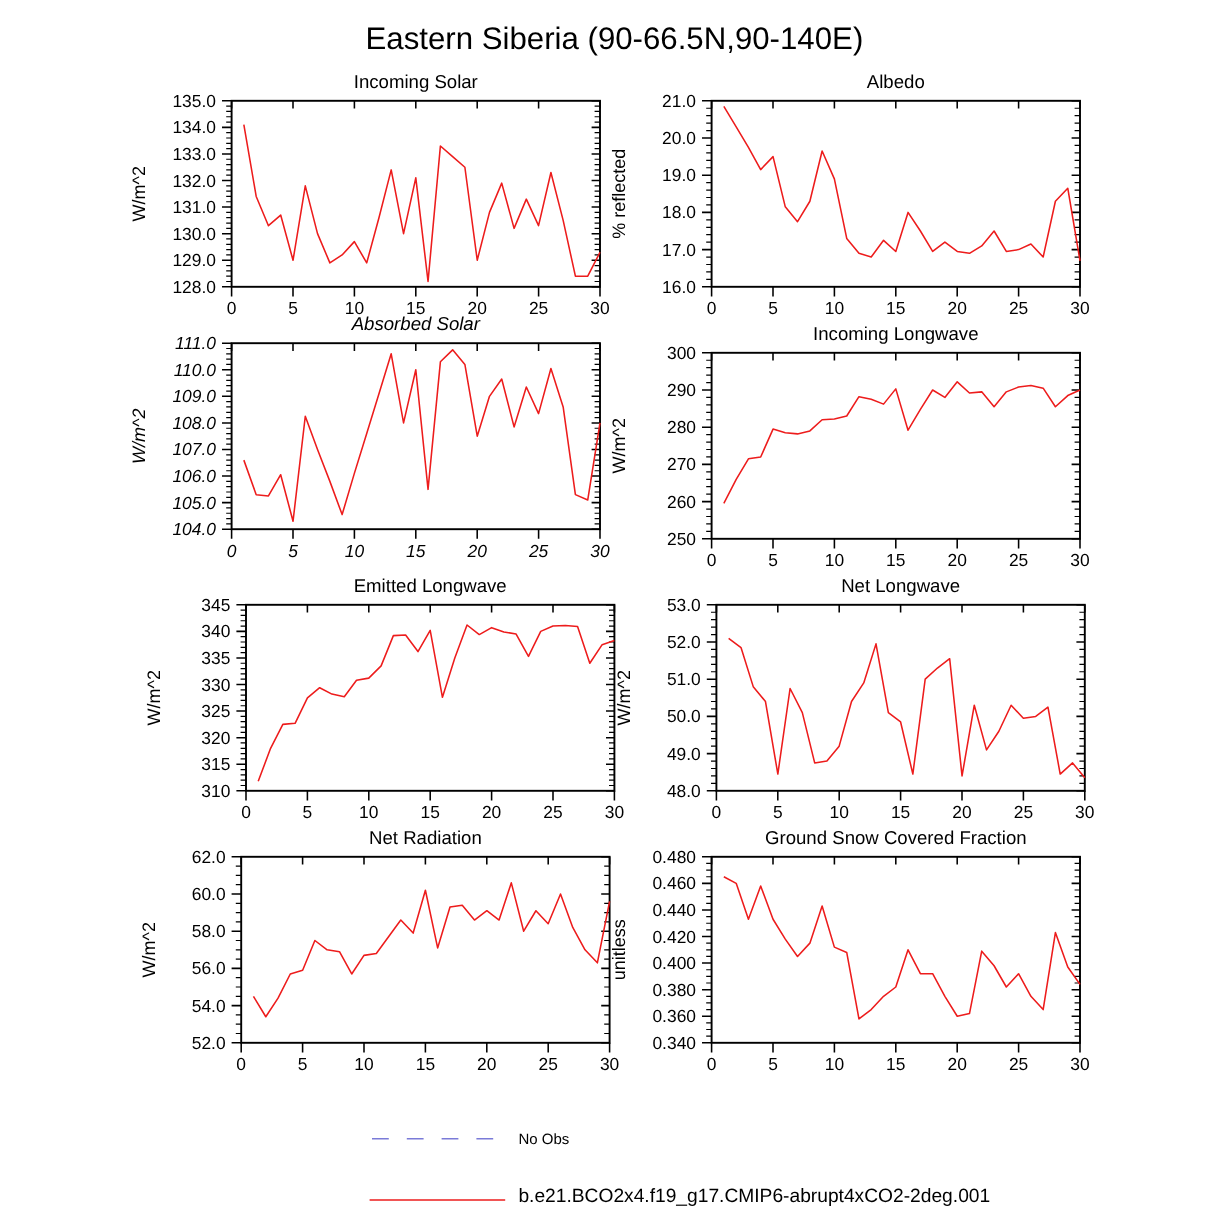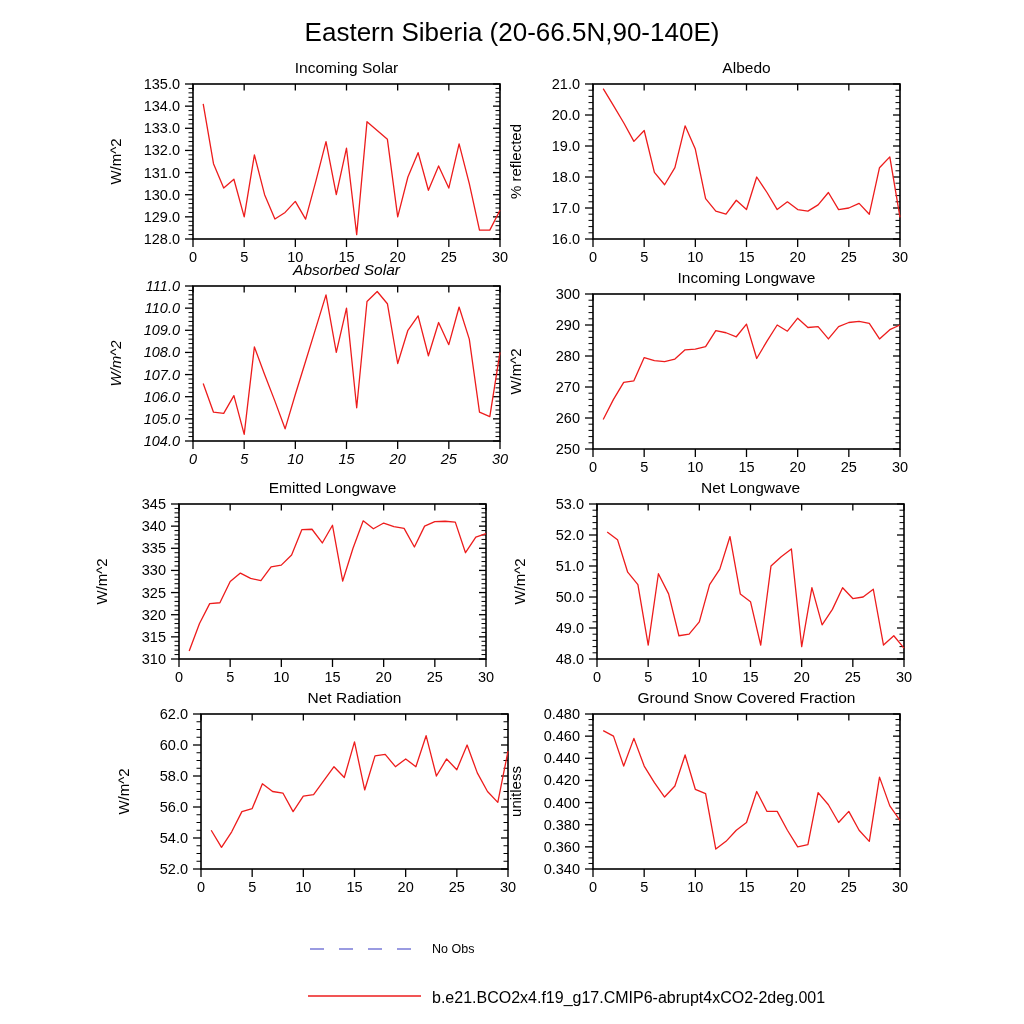--- a/index.html
+++ b/index.html
@@ -2,36 +2,36 @@
 <html><head>
 <meta charset="utf-8">
 <style>
   html,body{margin:0;padding:0;background:#fff;}
   body{width:1024px;height:1024px;position:relative;font-family:"Liberation Sans",sans-serif;color:#000;overflow:hidden;}
   .main-title{position:absolute;top:17px;left:0;width:1024px;text-align:center;font-size:26px;letter-spacing:0px;}
   .panel{position:absolute;width:420px;height:214px;}
   .panel svg{display:block;width:420px;height:214px;}
   .p0{left:93px;top:58px;text-align:right;}  .p1{left:493px;top:58px;}
   .p2{left:93px;top:260px;font-style:italic;} .p3{left:493px;top:268px;}
-  .p4{left:79px;top:478px;} .p5{left:497px;top:478px;}
+  .p4{left:105px;top:478px;} .p5{left:497px;top:478px;}
   .p6{left:101px;top:688px;} .p7{left:493px;top:688px;text-decoration:underline;}
   svg text{fill:#000;}
   .ptitle{font-size:15.5px;}
   .ylab{font-size:15px;}
   .tick{font-size:14.5px;}
-  .legend-row{position:absolute;display:flex;align-items:flex-start;}
+  .legend-row{position:absolute;display:flex;align-items:flex-end;}
   .legend-noobs{left:308px;top:942px;}
   .legend-model{left:306px;top:989px;}
   .legend-noobs .legend-label{margin-left:16px;font-size:12.5px;}
   .legend-model .legend-label{margin-left:9px;font-size:16px;}
 </style>
 </head>
 <body>
 
-<div class="main-title">Eastern Siberia (20-66.5N,90-140E)</div>
+<div class="main-title">Eastern Siberia (90-66.5N,90-140E)</div>
 
 <div class="panel p0">
     <svg viewBox="0 0 420 214">
       <text x="253.5" y="15" text-anchor="middle" class="ptitle">Incoming Solar</text>
       <text x="28" y="103.5" text-anchor="middle" class="ylab" transform="rotate(-90 28 103.5)">W/m^2</text>
       <line x1="100" y1="181" x2="100" y2="189" stroke="#000" stroke-width="1.3"></line>
       <line x1="100" y1="26" x2="100" y2="32.5" stroke="#000" stroke-width="1.3"></line>
       <text x="100" y="204" text-anchor="middle" class="tick">0</text>
       <line x1="151.16666666666666" y1="181" x2="151.16666666666666" y2="189" stroke="#000" stroke-width="1.3"></line>
       <line x1="151.16666666666666" y1="26" x2="151.16666666666666" y2="32.5" stroke="#000" stroke-width="1.3"></line>

